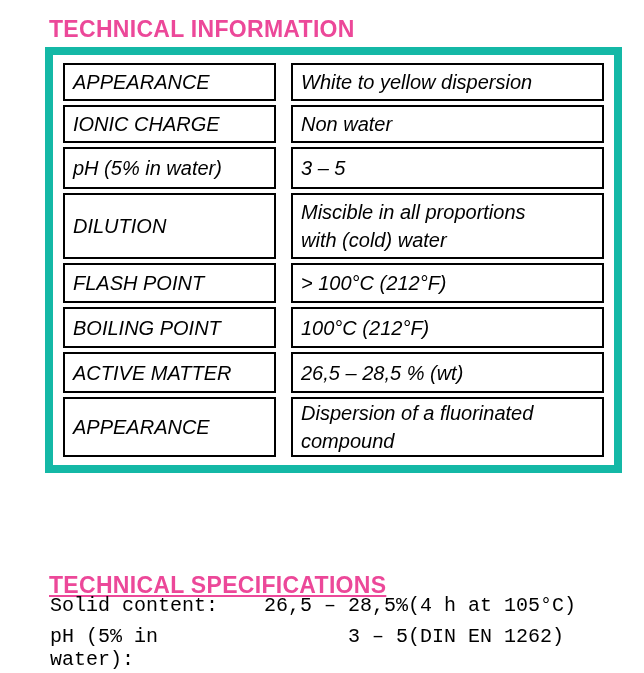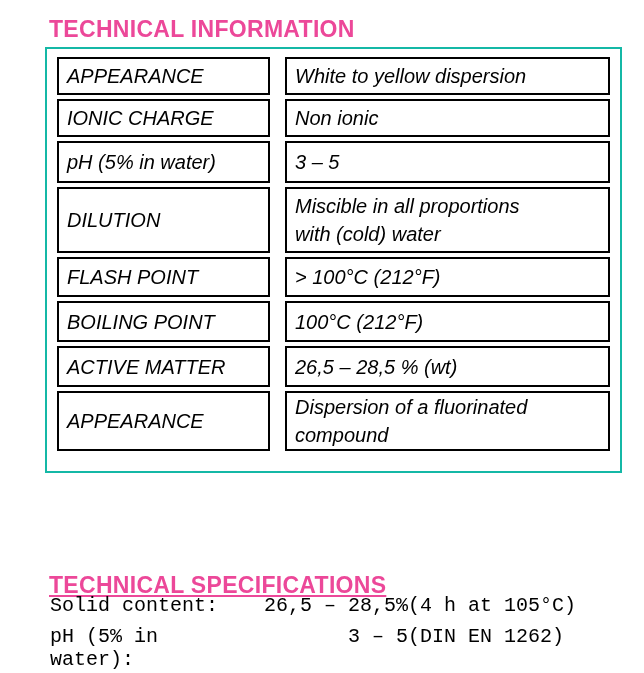--- a/index.html
+++ b/index.html
@@ -27,21 +27,21 @@
   #info-title { top: 16px; }
   #specs-title { top: 572px; text-decoration: underline; }
 
   
   .outer-box {
     position: absolute;
     left: 45px;
     top: 47px;
     width: 577px;
     height: 426px;
-    border: 2px solid #14b8a6;
+    border: 8px solid #14b8a6;
     padding: 8px 10px 18px 10px;
   }
   .tech-grid {
     display: grid;
     grid-template-columns: 213px 1fr;
     grid-template-rows: 38px 38px 42px 66px 40px 41px 41px 60px;
     column-gap: 15px;
     row-gap: 4px;
     width: 100%;
   }
@@ -85,21 +85,21 @@
 <div class="outer-box">
   <div class="tech-grid">
 
     <div class="tech-row">
       <div class="cell">APPEARANCE</div>
       <div class="cell">White to yellow dispersion</div>
     </div>
 
     <div class="tech-row">
       <div class="cell">IONIC CHARGE</div>
-      <div class="cell">Non ionic</div>
+      <div class="cell">Non water</div>
     </div>
 
     <div class="tech-row">
       <div class="cell">pH (5% in water)</div>
       <div class="cell">3 – 5</div>
     </div>
 
     <div class="tech-row">
       <div class="cell">DILUTION</div>
       <div class="cell">Miscible in all proportions

